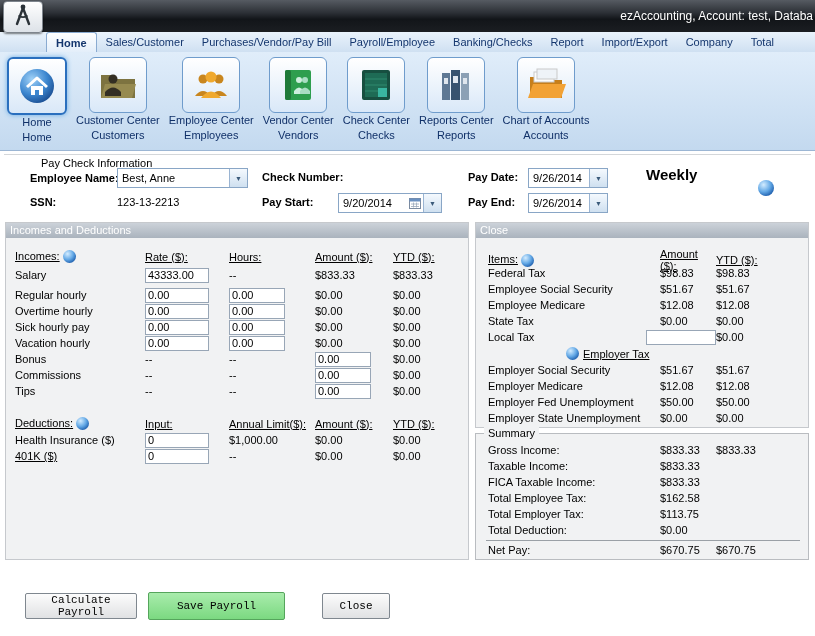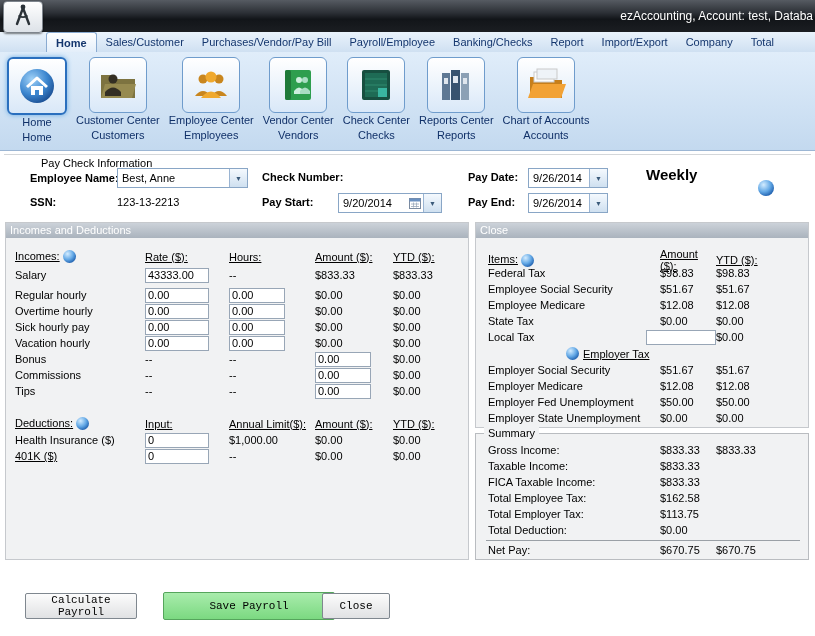--- a/index.html
+++ b/index.html
@@ -435,16 +435,16 @@
       <div class="sum-divider"></div>
       <div class="trow3">
         <div>Net Pay:</div>
         <div>$670.75</div>
         <div>$670.75</div>
       </div>
     </div>
   </div>
 
   <button class="btn" style="left:25px;top:593px;width:112px;">Calculate Payroll</button>
-  <button class="btn green" style="left:163px;top:592px;width:172px;height:28px;">Save Payroll</button>
+  <button class="btn green" style="left:148px;top:592px;width:137px;height:28px;">Save Payroll</button>
   <button class="btn" style="left:322px;top:593px;width:68px;">Close</button>
 
 </div>
 
 </body></html>

